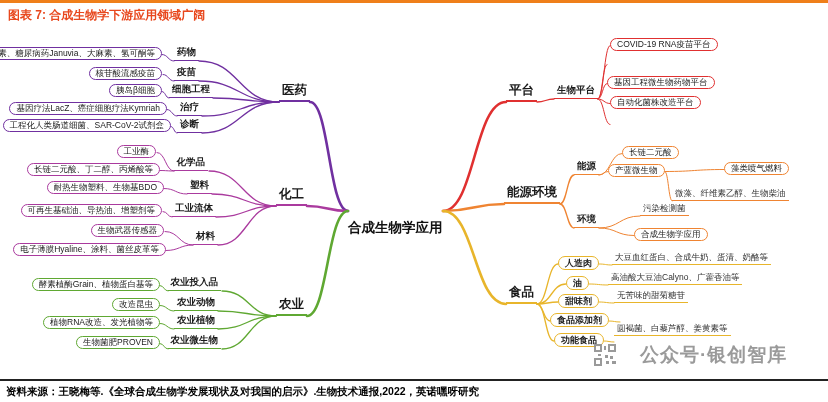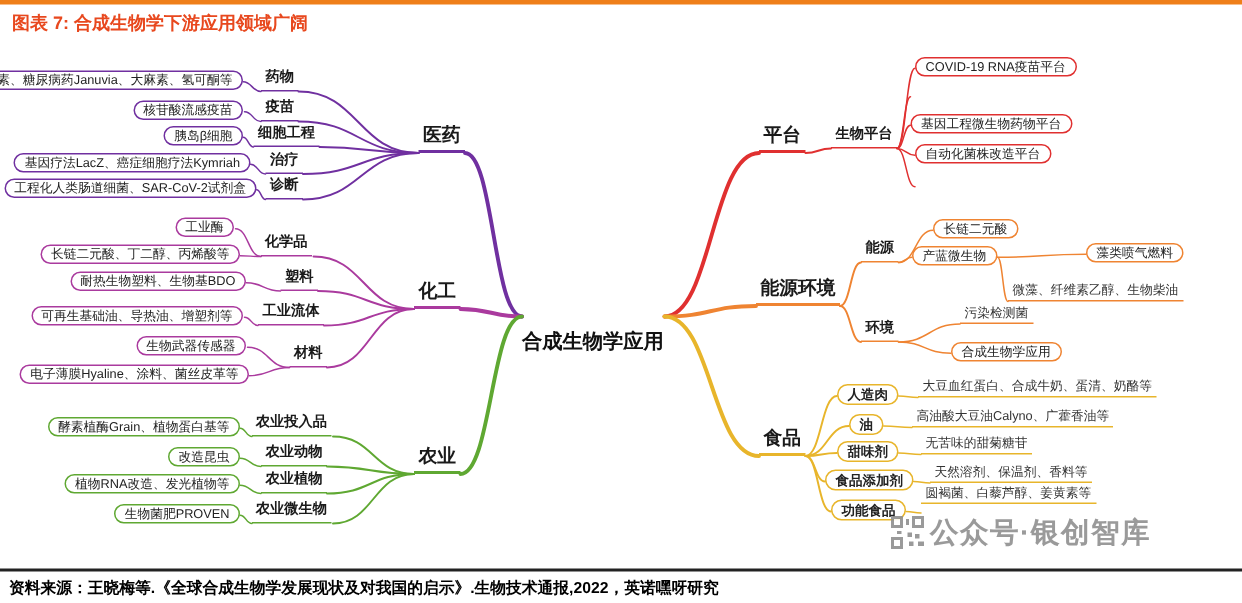--- a/index.html
+++ b/index.html
@@ -24,21 +24,21 @@
   }
   .box.bold{font-weight:bold;font-size:9px;}
   .u{
     border-bottom:1.4px solid var(--c,#999); padding:0 3px 1px;
     font-size:9.5px; font-weight:bold; color:#1a1a1a; background:transparent;
   }
   .u.thin{font-weight:normal;font-size:8.5px;color:#333;}
   .u.branch{font-size:12.5px;border-bottom-width:2.2px;}
   .center{font-size:13.5px;font-weight:bold;color:#111;margin-top:17px;}
   .watermark{
-    position:absolute;left:594px;top:342px;z-index:2;display:flex;align-items:center;gap:4px;
+    position:absolute;left:594px;top:342px;z-index:2;display:flex;align-items:center;gap:24px;
     color:#909090;opacity:.9;
   }
   .watermark .wm-text{font-size:19px;font-weight:bold;letter-spacing:1px;}
   .footline{position:absolute;left:0;top:379px;width:828px;height:1.5px;background:#222;}
   .footer{position:absolute;left:6px;top:385px;font-size:10.5px;font-weight:bold;color:#000;white-space:nowrap;}
 </style>
 </head>
 <body>
 
 <div class="page">
@@ -165,21 +165,20 @@
 
   <span class="box bold e-food" id="c_fd_0" style="left:558px;top:256px">人造肉</span>
   <span class="box bold e-food" id="c_fd_1" style="left:566px;top:276px">油</span>
   <span class="box bold e-food" id="c_fd_2" style="left:558px;top:294px">甜味剂</span>
   <span class="box bold e-food" id="c_fd_3" style="left:550px;top:313px">食品添加剂</span>
   <span class="box bold e-food" id="c_fd_4" style="left:554px;top:333px">功能食品</span>
 
   <span class="u thin e-food" style="left:608px;top:272px">高油酸大豆油Calyno、广藿香油等</span>
   <span class="u thin e-food" style="left:612px;top:252px">大豆血红蛋白、合成牛奶、蛋清、奶酪等</span>
   <span class="u thin e-food" style="left:614px;top:290px">无苦味的甜菊糖苷</span>
-  <span class="u thin e-food" style="left:620px;top:309px">天然溶剂、保温剂、香料等</span>
   <span class="u thin e-food" style="left:614px;top:323px">圆褐菌、白藜芦醇、姜黄素等</span>
 
   <div class="watermark">
     <svg width="22" height="22" viewBox="0 0 22 22">
       <g fill="#909090">
         <rect x="0" y="0" width="8" height="8"></rect>
           <rect x="2" y="2" width="4" height="4" fill="#fff"></rect>
         <rect x="14" y="0" width="8" height="8"></rect>
           <rect x="16" y="2" width="4" height="4" fill="#fff"></rect>
         <rect x="0" y="14" width="8" height="8"></rect>

